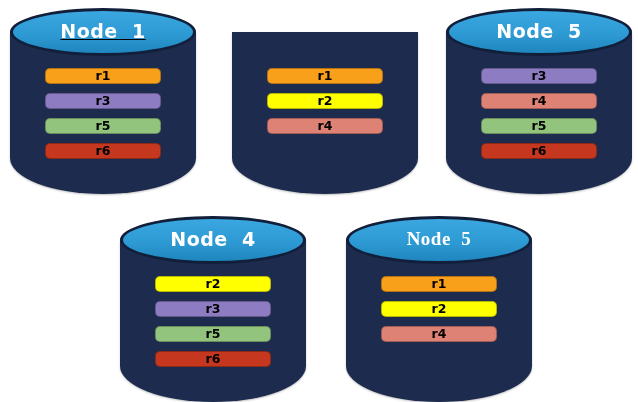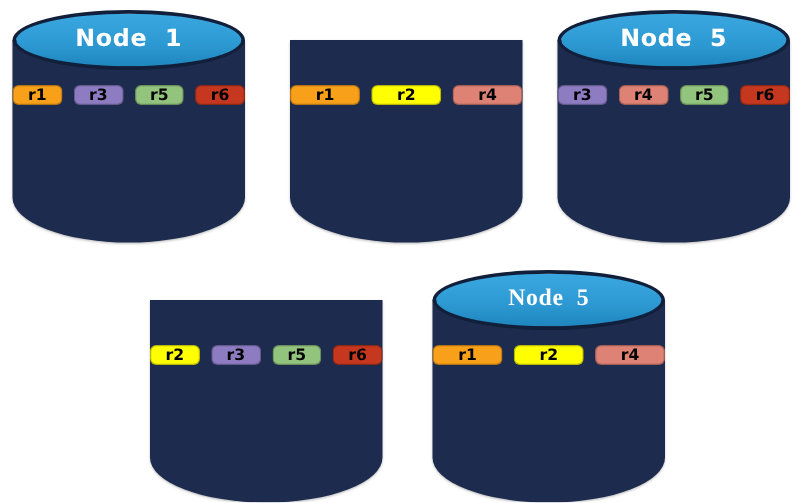--- a/index.html
+++ b/index.html
@@ -52,21 +52,21 @@
     letter-spacing: 0.5px;
     white-space: pre;
     transform: translateY(-1px);
   }
   .bars {
     position: absolute;
     top: 60px;
     left: 0;
     right: 0;
     display: flex;
-    flex-direction: row;
+    flex-direction: column;
     align-items: center;
     gap: 9px;
     z-index: 3;
   }
   .bar {
     width: 116px;
     height: 16px;
     box-sizing: border-box;
     border: 1px solid rgba(0,0,0,0.28);
     border-radius: 5px;
@@ -78,21 +78,21 @@
     font-size: 12.5px;
     line-height: 1;
   }
 </style>
 </head>
 <body>
 
 <div id="canvas">
     <div class="cylinder" style="left: 10px; top: 8px;">
       <div class="cyl-body" style="background: rgb(29, 44, 78);"></div>
-      <div class="cyl-top" style="border-color: rgb(17, 31, 59);">
+      <div class="cyl-top" style="border-color: rgb(17, 31, 59); text-decoration: underline;">
         <span class="node-label" style="color: rgb(255, 255, 255);">Node  1</span>
       </div>
       <div class="bars">
         <div class="bar" style="background: rgb(249, 160, 27); color: rgb(0, 0, 0);">r1</div>
         <div class="bar" style="background: rgb(142, 124, 195); color: rgb(0, 0, 0);">r3</div>
         <div class="bar" style="background: rgb(147, 196, 125); color: rgb(0, 0, 0);">r5</div>
         <div class="bar" style="background: rgb(197, 56, 31); color: rgb(0, 0, 0);">r6</div>
       </div>
     </div>
     <div class="cylinder" style="left: 232px; top: 8px;">
@@ -110,20 +110,23 @@
       </div>
       <div class="bars">
         <div class="bar" style="background: rgb(142, 124, 195); color: rgb(0, 0, 0);">r3</div>
         <div class="bar" style="background: rgb(222, 130, 117); color: rgb(0, 0, 0);">r4</div>
         <div class="bar" style="background: rgb(147, 196, 125); color: rgb(0, 0, 0);">r5</div>
         <div class="bar" style="background: rgb(197, 56, 31); color: rgb(0, 0, 0);">r6</div>
       </div>
     </div>
     <div class="cylinder" style="left: 120px; top: 216px;">
       <div class="cyl-body" style="background: rgb(29, 44, 78);"></div>
+      <div class="cyl-top" style="border-color: rgb(17, 31, 59);">
+        <span class="node-label" style="color: rgb(255, 255, 255);">Node  4</span>
+      </div>
       <div class="bars">
         <div class="bar" style="background: rgb(255, 255, 0); color: rgb(0, 0, 0);">r2</div>
         <div class="bar" style="background: rgb(142, 124, 195); color: rgb(0, 0, 0);">r3</div>
         <div class="bar" style="background: rgb(147, 196, 125); color: rgb(0, 0, 0);">r5</div>
         <div class="bar" style="background: rgb(197, 56, 31); color: rgb(0, 0, 0);">r6</div>
       </div>
     </div>
     <div class="cylinder" style="left: 346px; top: 216px;">
       <div class="cyl-body" style="background: rgb(29, 44, 78);"></div>
       <div class="cyl-top" style="border-color: rgb(17, 31, 59);">

